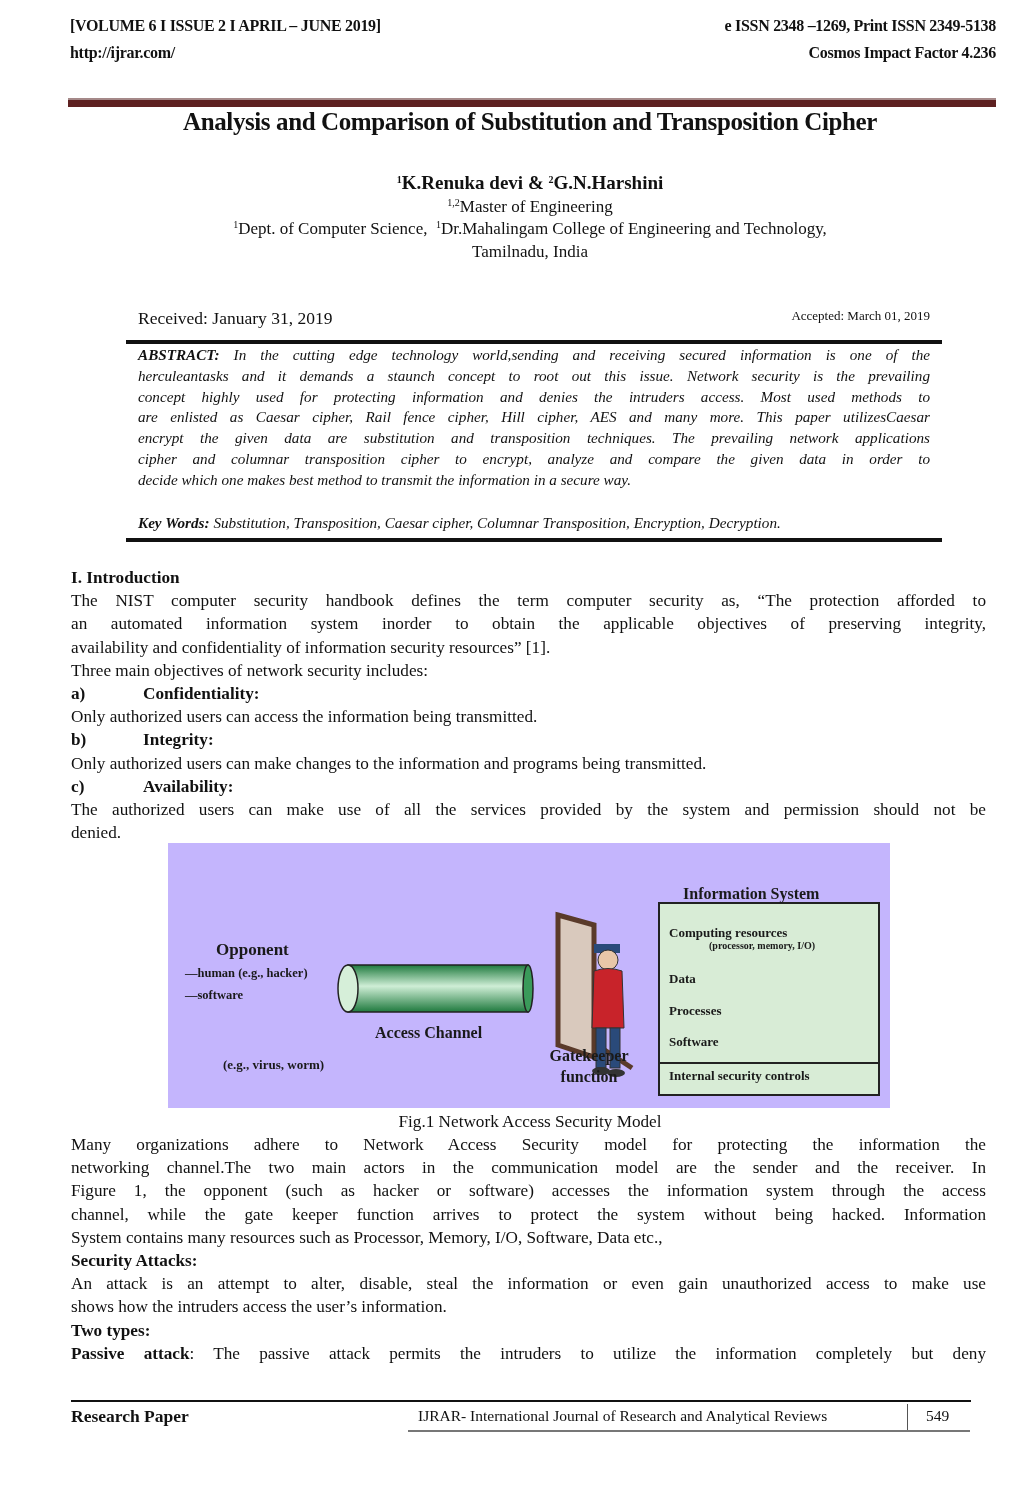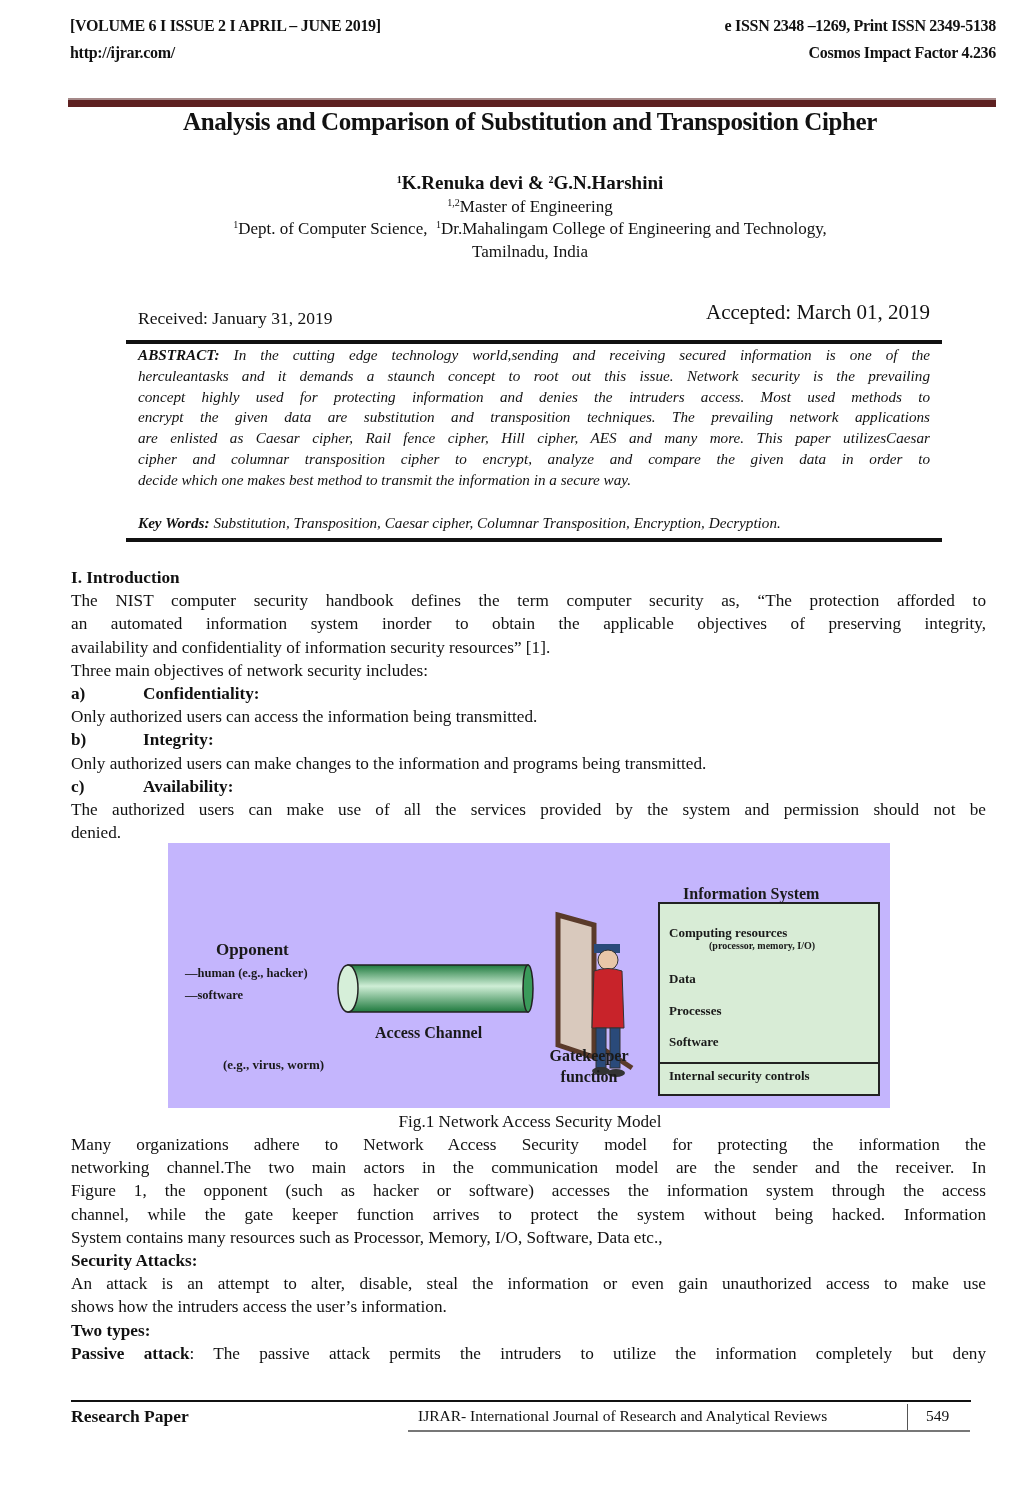--- a/index.html
+++ b/index.html
@@ -33,29 +33,29 @@
 </div>
 <div class="abs center" style="left:60px; width:940px; top:197px; font-size:17px;">
   <sup>1,2</sup><span>Master of Engineering</span>
 </div>
 <div class="abs center" style="left:60px; width:940px; top:219px; font-size:17px;">
   <sup>1</sup><span>Dept. of Computer Science, </span>&nbsp;<sup>1</sup><span>Dr.Mahalingam College of Engineering and Technology,</span>
 </div>
 <div class="abs center" style="left:60px; width:940px; top:242px; font-size:17px;">Tamilnadu, India</div>
 
 <div class="abs" style="left:138px; top:308px; font-size:17.5px;">Received:  January 31, 2019</div>
-<div class="abs" style="right:90px; top:300px; font-size:21px;">Accepted:  March 01, 2019</div>
+<div class="abs" style="right:90px; top:308px; font-size:13px;">Accepted:  March 01, 2019</div>
 
 <div class="abs" style="left:126px; top:340px; width:816px; height:4px; background:#111;"></div>
 <div class="abs abstract" style="left:138px; top:345px; width:792px;">
   <div class="just"><b>ABSTRACT:</b><span> In the cutting edge technology world,sending and receiving secured information is one of the</span></div>
   <div class="just">herculeantasks and it demands a staunch concept to root out this issue. Network security is the prevailing</div>
   <div class="just">concept highly used for protecting information and denies the intruders access. Most used methods to</div>
+  <div class="just">are enlisted as Caesar cipher, Rail fence cipher, Hill cipher, AES and many more. This paper utilizesCaesar</div>
   <div class="just">encrypt the given data are substitution and transposition techniques. The prevailing network applications</div>
-  <div class="just">are enlisted as Caesar cipher, Rail fence cipher, Hill cipher, AES and many more. This paper utilizesCaesar</div>
   <div class="just">cipher and columnar transposition cipher to encrypt, analyze and compare the given data in order to</div>
   <div>decide which one makes best method to transmit the information in a secure way.</div>
   <div style="height:22px;"></div>
   <div><b>Key Words:</b><span> Substitution, Transposition, Caesar cipher, Columnar Transposition, Encryption, Decryption.</span></div>
 </div>
 <div class="abs" style="left:126px; top:538px; width:816px; height:4px; background:#111;"></div>
 
 <div class="abs body-text" style="left:71px; top:566px; width:915px;">
   <div style="font-weight:bold;">I. Introduction</div>
   <div class="just">The NIST computer security handbook defines the term computer  security as, “The protection afforded to</div>

